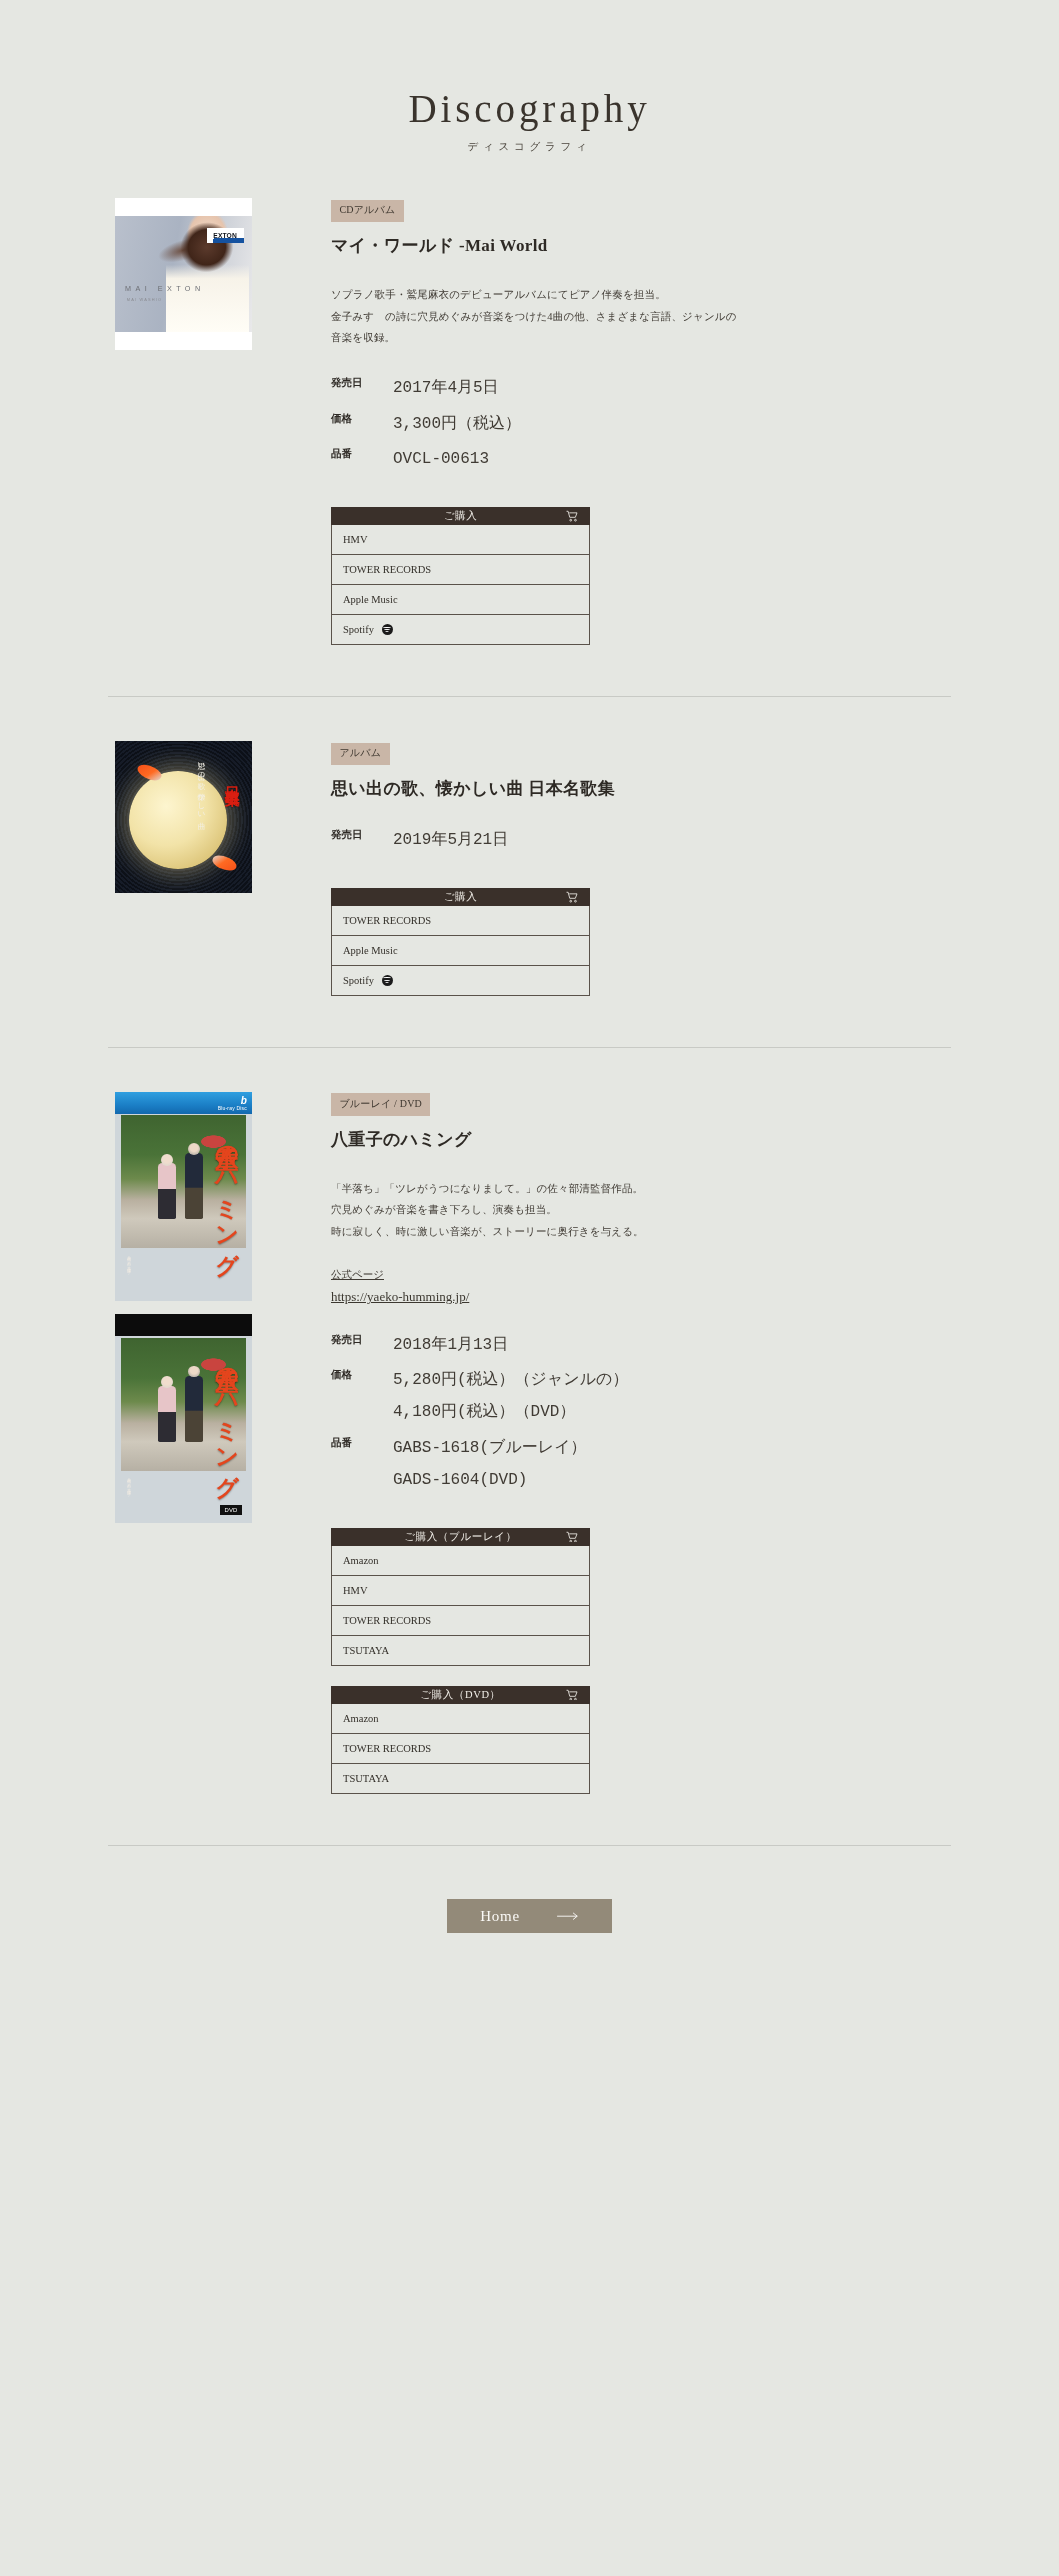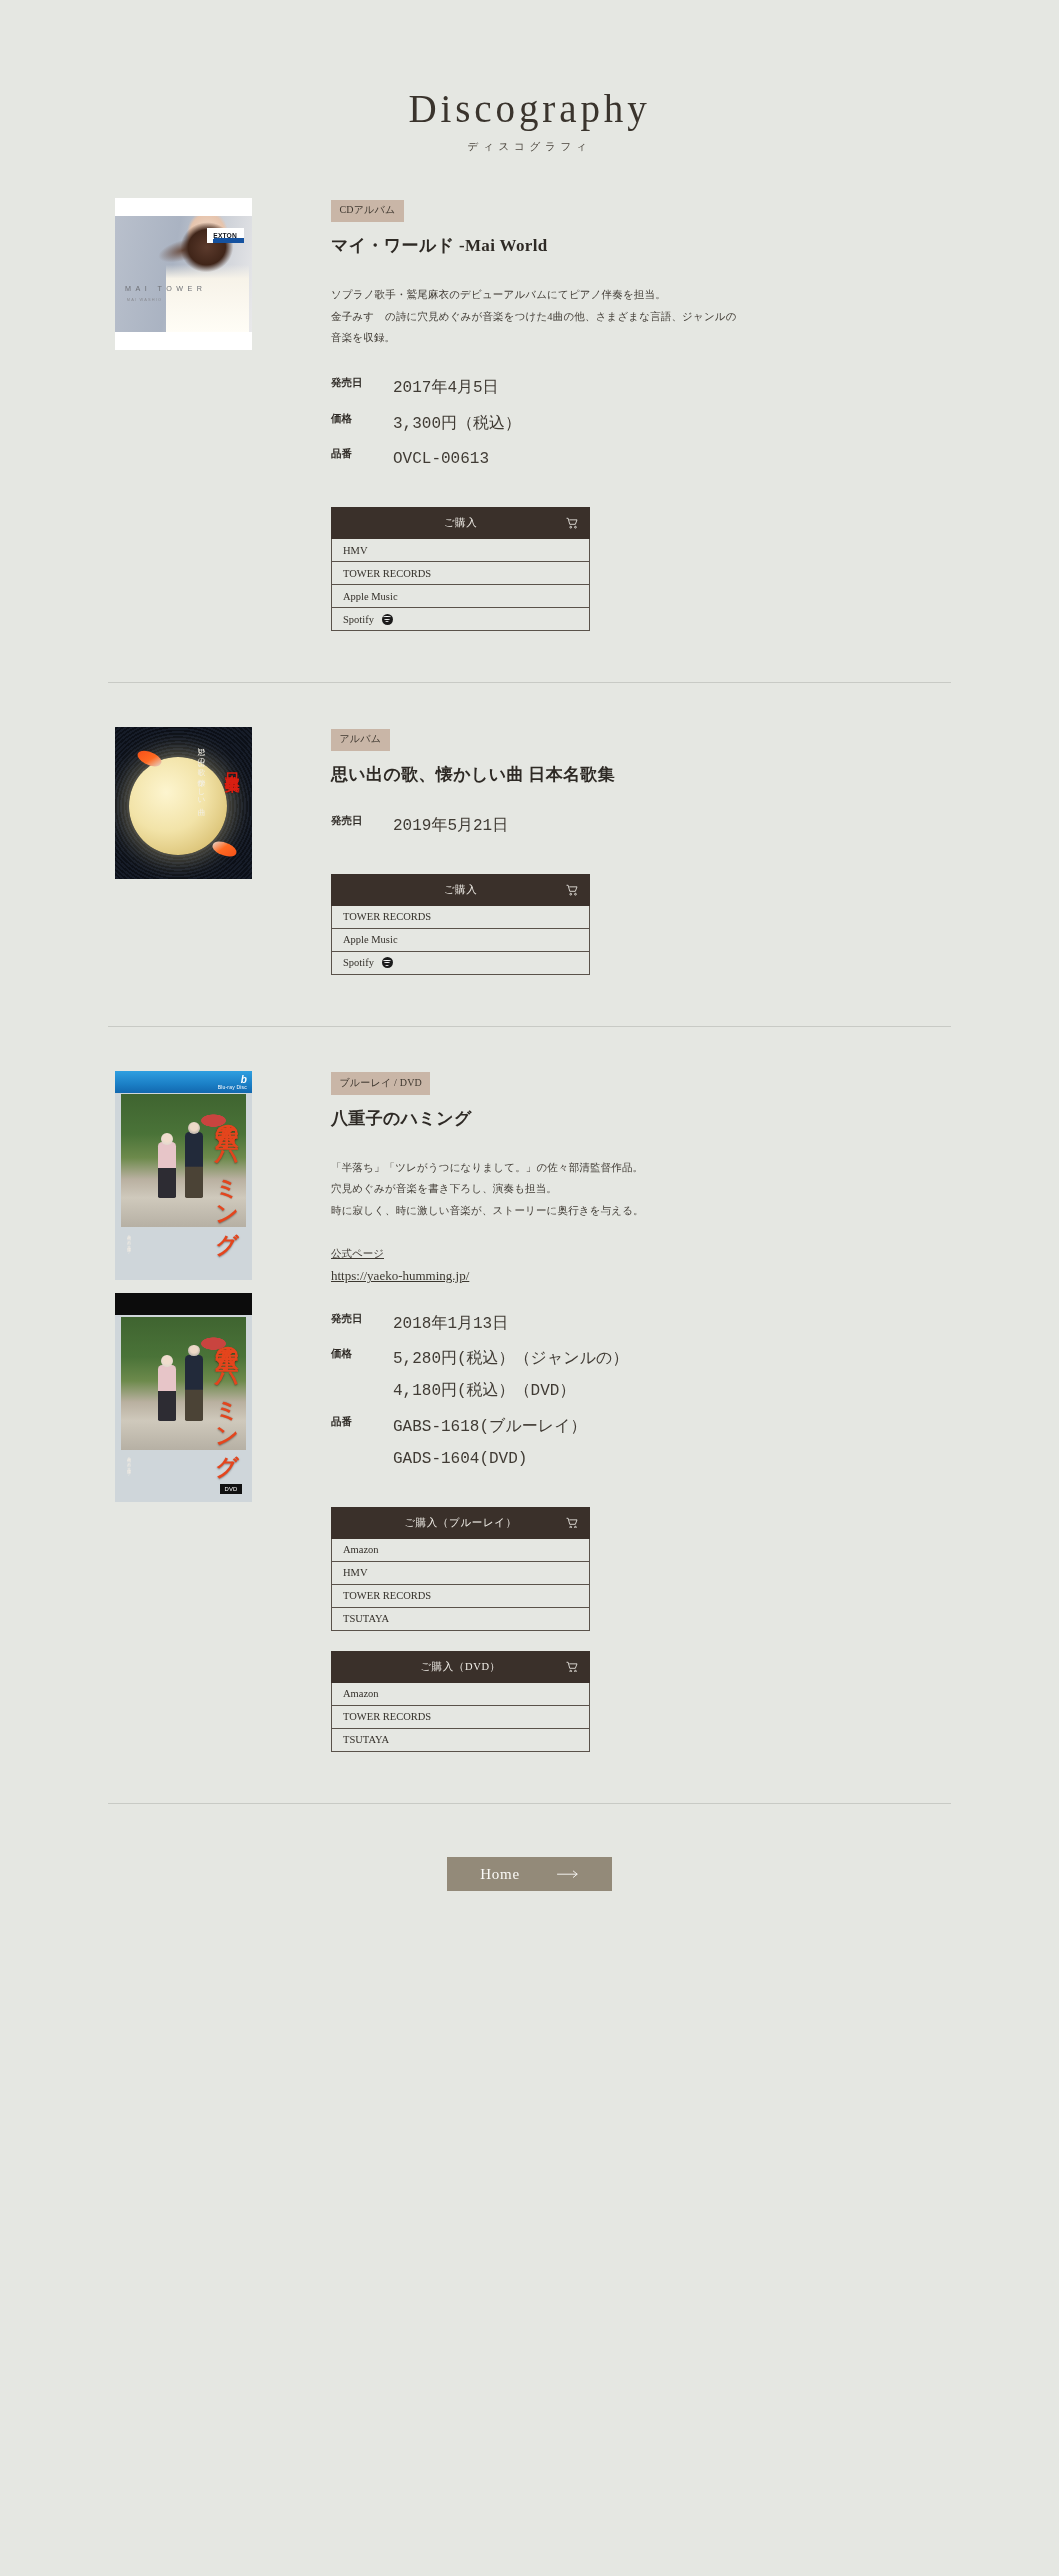--- a/index.html
+++ b/index.html
@@ -218,34 +218,34 @@
   }
   .spec-val { font-size: 16px; line-height: 2.0; color: #403b34; font-family: Liberation Mono, monospace; }
   .spec-val .sub { display: block; }
 
   
   .buybox { margin-top: 32px; width: 259px; }
   .buybox + .buybox { margin-top: 20px; }
   .buy-head {
     background: #3a302a;
     color: #f2efe9;
-    height: 32px;
+    height: 18px;
     display: flex; align-items: center; justify-content: center;
     position: relative;
     font-size: 10.5px;
     letter-spacing: 0.06em;
   }
   .buy-head .cart {
     position: absolute; right: 11px; top: 50%; transform: translateY(-50%);
     width: 12.6px; height: 11.8px;
   }
   .buy-item {
     border: 0.8px solid #5a524a;
     border-top: none;
-    height: 23px;
+    height: 30px;
     display: flex; align-items: center;
     padding-left: 11px;
     font-size: 10.5px;
     color: #34302a;
     background: transparent;
     gap: 7.6px;
   }
   .buy-item:first-of-type { border-top: 0.8px solid #5a524a; }
   .spotify-mark {
     width: 11px; height: 11px; border-radius: 50%;
@@ -292,21 +292,21 @@
   <div class="release">
     <div class="cover-col">
       <div class="cover cover-cd1">
         <div class="band"></div>
         <div class="figure"></div>
         <div class="hairflow"></div>
         <div class="hair"></div>
         <div class="exton">
             <span>EXTON</span>
           </div>
-        <div class="maiworld">MAI TOWER</div>
+        <div class="maiworld">MAI EXTON</div>
         <div class="subcap">MAI WASHIO</div>
       </div>
     </div>
 
     <div class="info-col">
       <span class="badge">CDアルバム</span>
       <div class="rel-title">マイ・ワールド -Mai World</div>
 
       <div class="rel-desc">
         <p>ソプラノ歌手・鷲尾麻衣のデビューアルバムにてピアノ伴奏を担当。</p>

